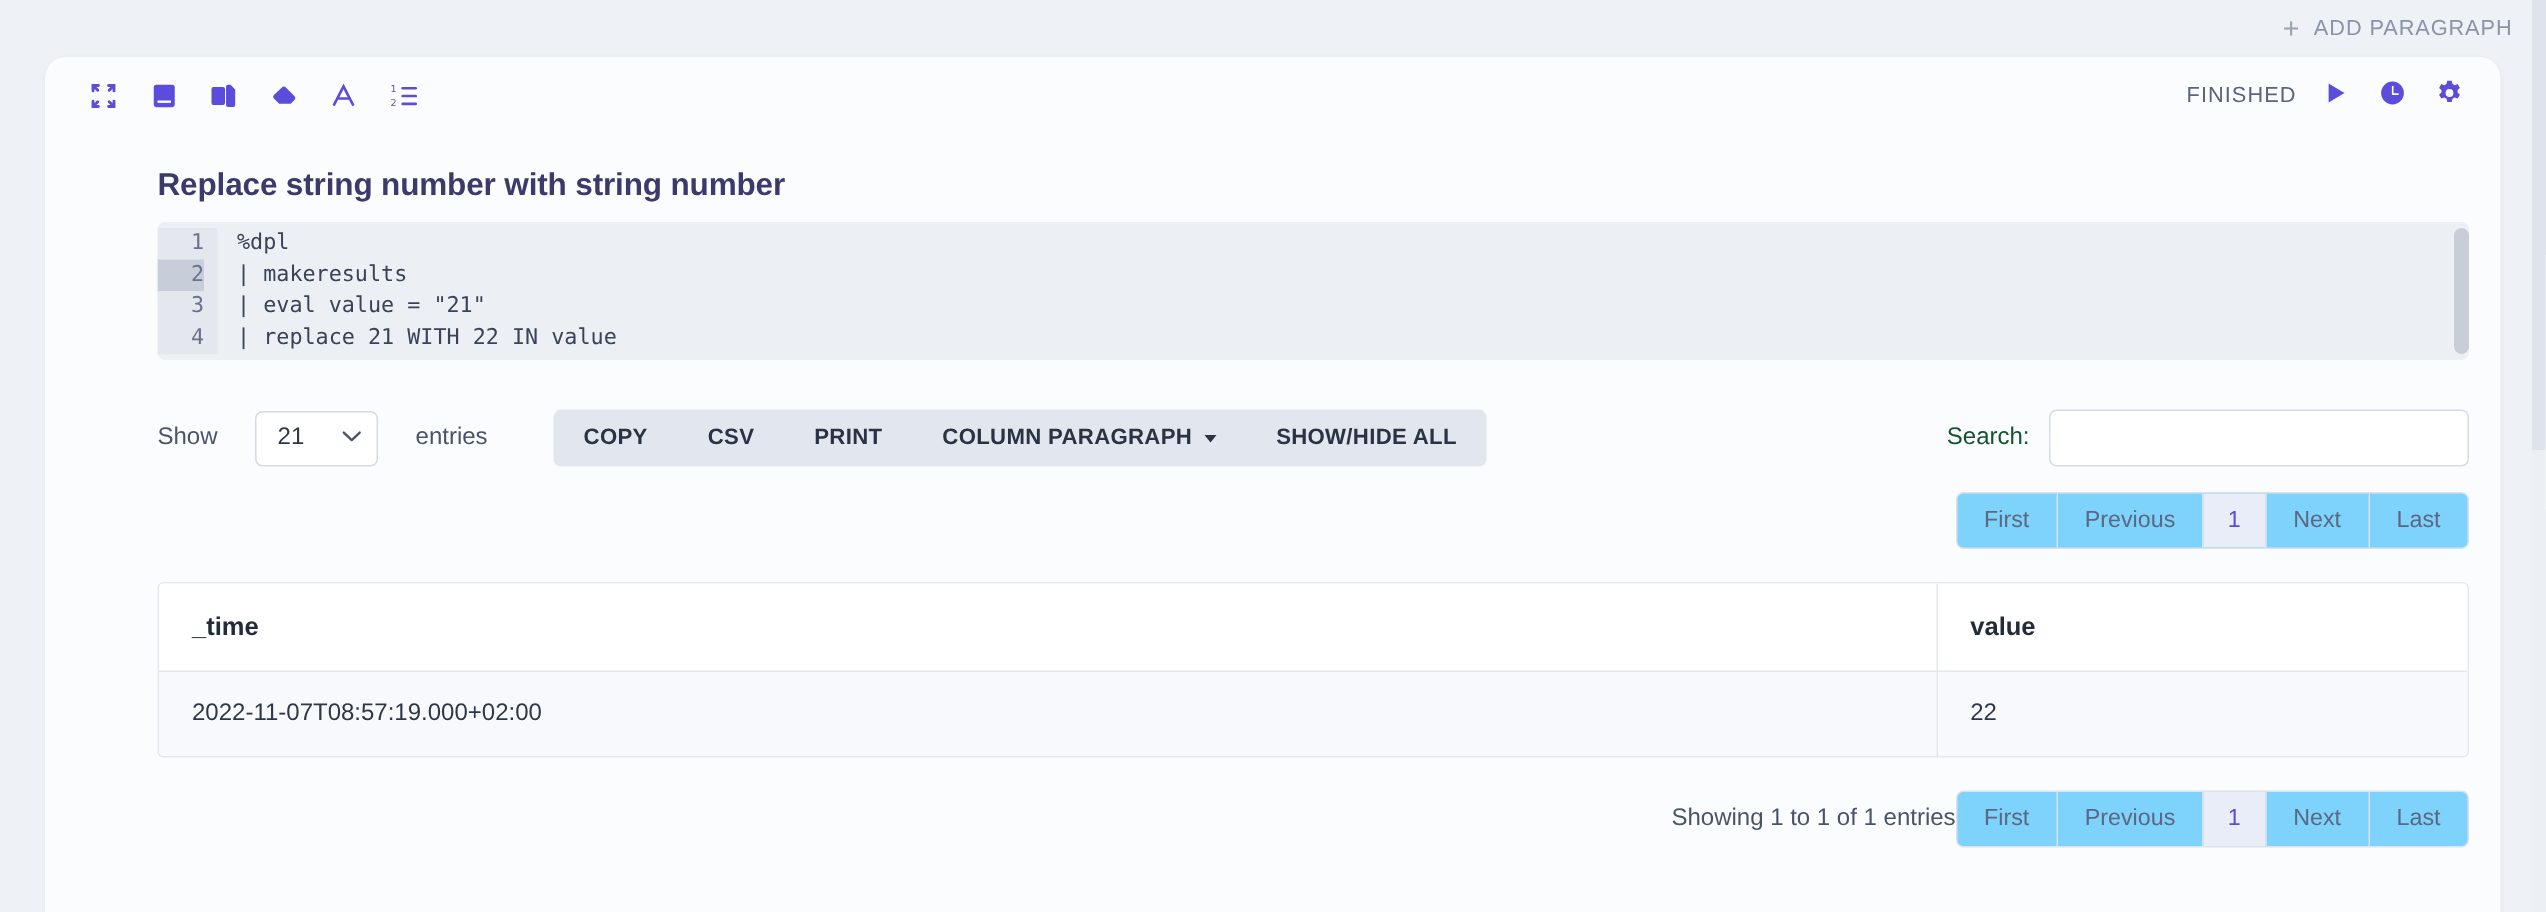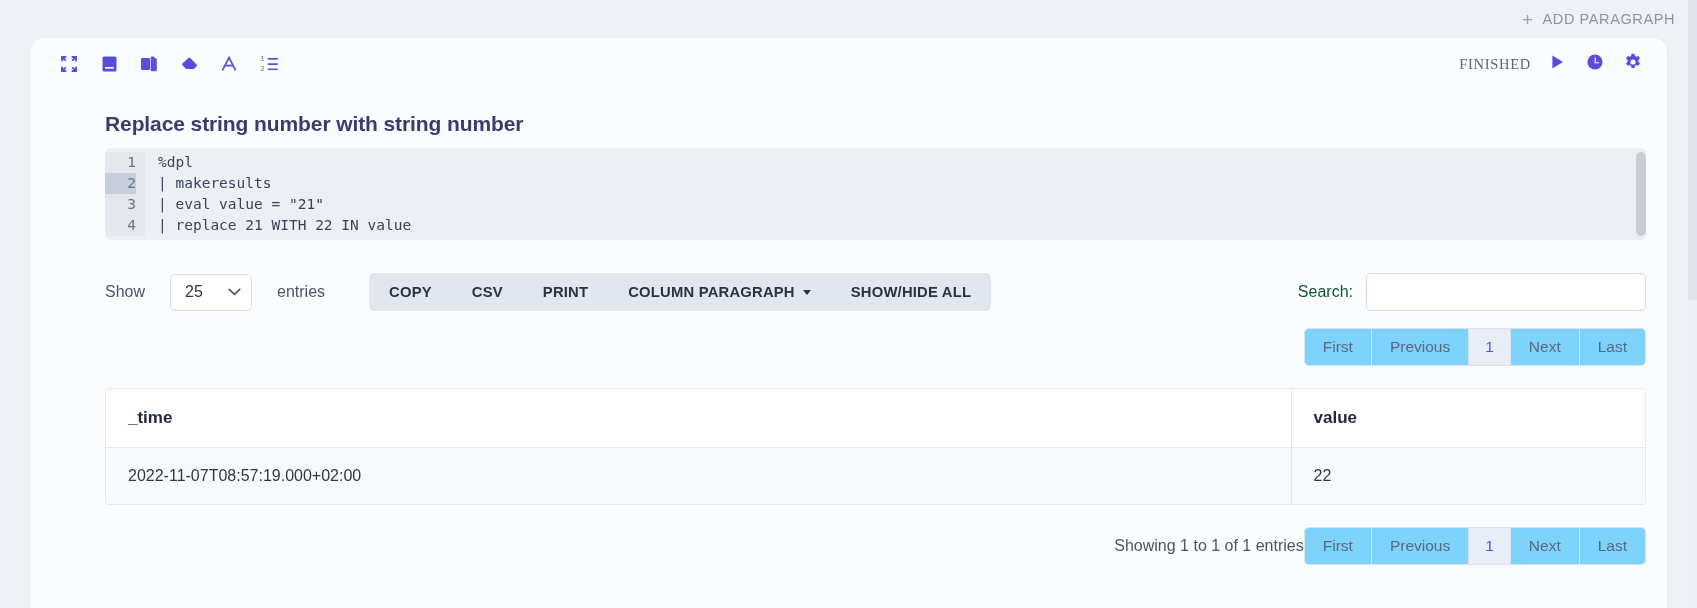--- a/index.html
+++ b/index.html
@@ -76,21 +76,20 @@
     justify-content: center;
     cursor: pointer;
     border-radius: 4px;
   }
   .tool-btn svg { display: block; }
 
   .tool-right {
     display: flex;
     align-items: center;
     gap: 14px;
-    font-family: Liberation Serif, serif;
   }
   .status-text {
     font-size: 14.5px;
     letter-spacing: 0.7px;
     color: #5a6480;
   }
   .icon-btn {
     width: 24px;
     height: 24px;
     display: flex;
@@ -464,21 +463,21 @@
         <div class="cl">| replace 21 WITH 22 IN value</div>
       </div>
       <div class="editor-scroll"></div>
     </div>
   </div>
 
   <div class="controls">
     <div class="show-group">
       <span>Show</span>
       <div class="select-box">
-        <span>25</span>
+        <span>21</span>
         <span class="chevron">
           <svg width="13" height="8" viewBox="0 0 13 8" fill="none" stroke="#4a5469" stroke-width="1.6" stroke-linecap="round" stroke-linejoin="round">
             <path d="M1.2 1.4 L6.5 6.4 L11.8 1.4"></path>
           </svg>
         </span>
       </div>
       <span>entries</span>
     </div>
 
     <div class="btn-group">

